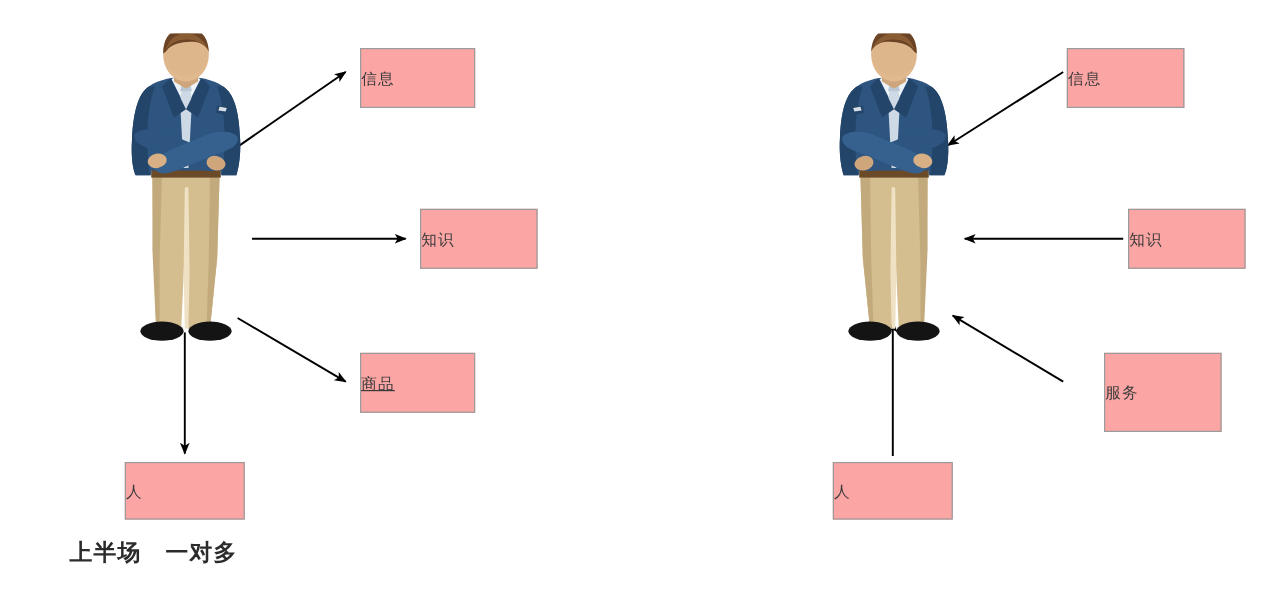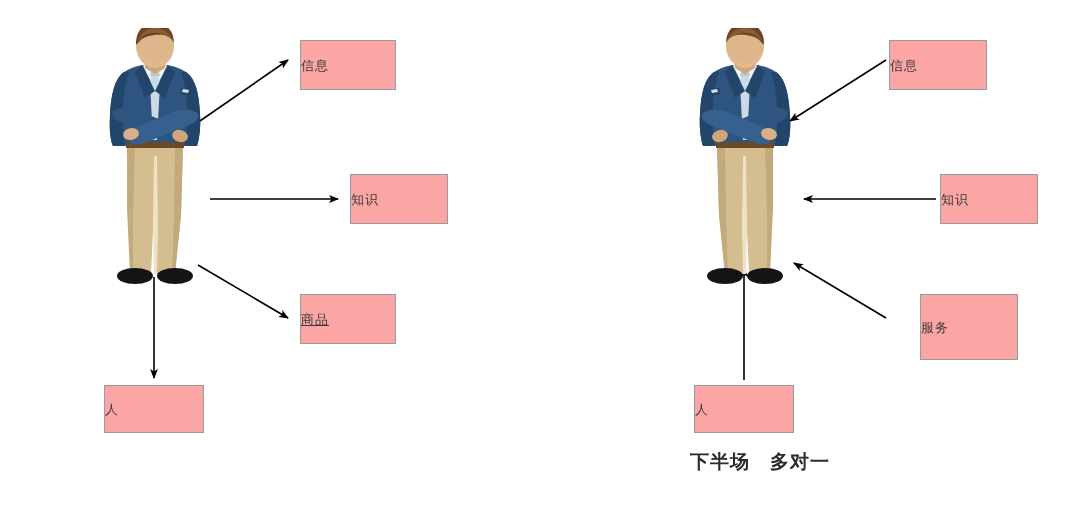--- a/index.html
+++ b/index.html
@@ -134,20 +134,21 @@
     <div class="node-box" style="left:350px; top:174px; width:98px; height:50px;">
       <span>知识</span>
     </div>
     <div class="node-box" style="left:300px; top:294px; width:96px; height:50px;text-decoration:underline;">
       <span>商品</span>
     </div>
     <div class="node-box" style="left:104px; top:385px; width:100px; height:48px;">
       <span>人</span>
     </div>
 
+    <div class="caption" style="left:58px; top:452px;">上半场　一对多</div>
   </div>
 
   <div class="panel" id="panel-right">
 
     <svg class="arrow-layer" viewBox="0 0 535 507">
       <defs>
         <marker id="ah-r" markerWidth="11" markerHeight="11" refX="9" refY="4" orient="auto" markerUnits="userSpaceOnUse">
           <path d="M0,0 L10,4 L0,8 L2.4,4 Z" fill="#000000"></path>
         </marker>
       </defs>
@@ -201,16 +202,15 @@
     <div class="node-box" style="left:405px; top:174px; width:98px; height:50px;">
       <span>知识</span>
     </div>
     <div class="node-box" style="left:354px; top:294px; width:98px; height:66px;margin-left:31px;">
       <span>服务</span>
     </div>
     <div class="node-box" style="left:159px; top:385px; width:100px; height:48px;">
       <span>人</span>
     </div>
 
-    <div class="caption" style="left:155px; top:452px;">下半场　多对一</div>
   </div>
 
 </div>
 
 </body></html>

